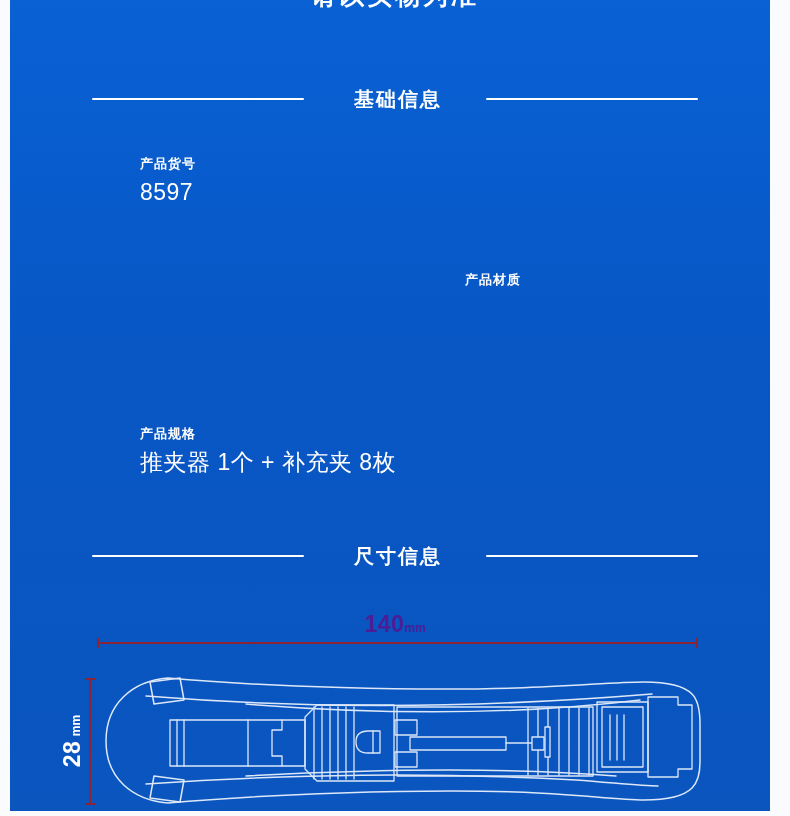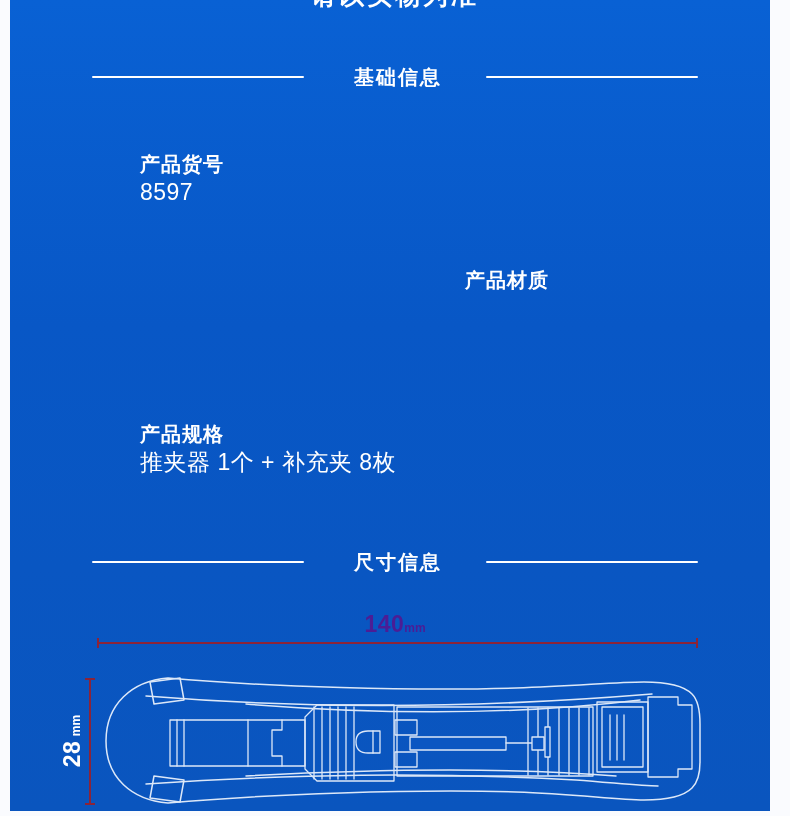--- a/index.html
+++ b/index.html
@@ -20,35 +20,36 @@
   .top-note {
     left:0; right:0; top:-17px; text-align:center;
     color:#fff; font-size:25px; font-weight:bold; letter-spacing:3px;
     line-height:1; white-space:nowrap;
   }
 
   
   .section-header {
     left:0; right:0; display:flex; align-items:center; justify-content:center;
     height:28px;
+    margin-top:22px;
   }
   .section-header .rule {
     width:212px; height:2px; background:#fff; border-radius:1px;
   }
   .section-header .rule.left  { margin-right:50px; }
   .section-header .rule.right { margin-left:44px; }
   .section-title {
     color:#fff; font-size:20px; font-weight:bold; letter-spacing:2px;
     line-height:28px; white-space:nowrap;
   }
 
   
   .field { color:#fff; }
   .field-label {
-    font-size:20px; font-weight:bold; letter-spacing:1px; line-height:20px;
+    font-size:13px; font-weight:bold; letter-spacing:1px; line-height:20px;
   }
   .field-value {
     margin-top:5px; font-size:23px; font-weight:normal; letter-spacing:0.5px;
     line-height:27px; white-space:nowrap;
   }
 
   
   .dim-width-label {
     left:0; right:0; top:611px; text-align:center; color:#4c1d95; white-space:nowrap;
   }
@@ -100,21 +101,21 @@
 
   <div class="abs field" style="left:465px; top:270px">
     <div class="field-label">产品材质</div>
   </div>
 
   <div class="abs field" style="left:140px; top:424px">
     <div class="field-label">产品规格</div>
     <div class="field-value">推夹器 1个 + 补充夹 8枚</div>
   </div>
 
-  <div class="abs section-header" style="top:548px">
+  <div class="abs section-header" style="top:520px">
     <div class="rule left"></div>
     <div class="section-title">尺寸信息</div>
     <div class="rule right"></div>
   </div>
 
   <div class="abs dim-width-label">
     <span class="dim-num">140</span><span class="dim-unit">mm</span>
   </div>
   <div class="abs dim-line-h">
     <span class="tick t-left"></span>

